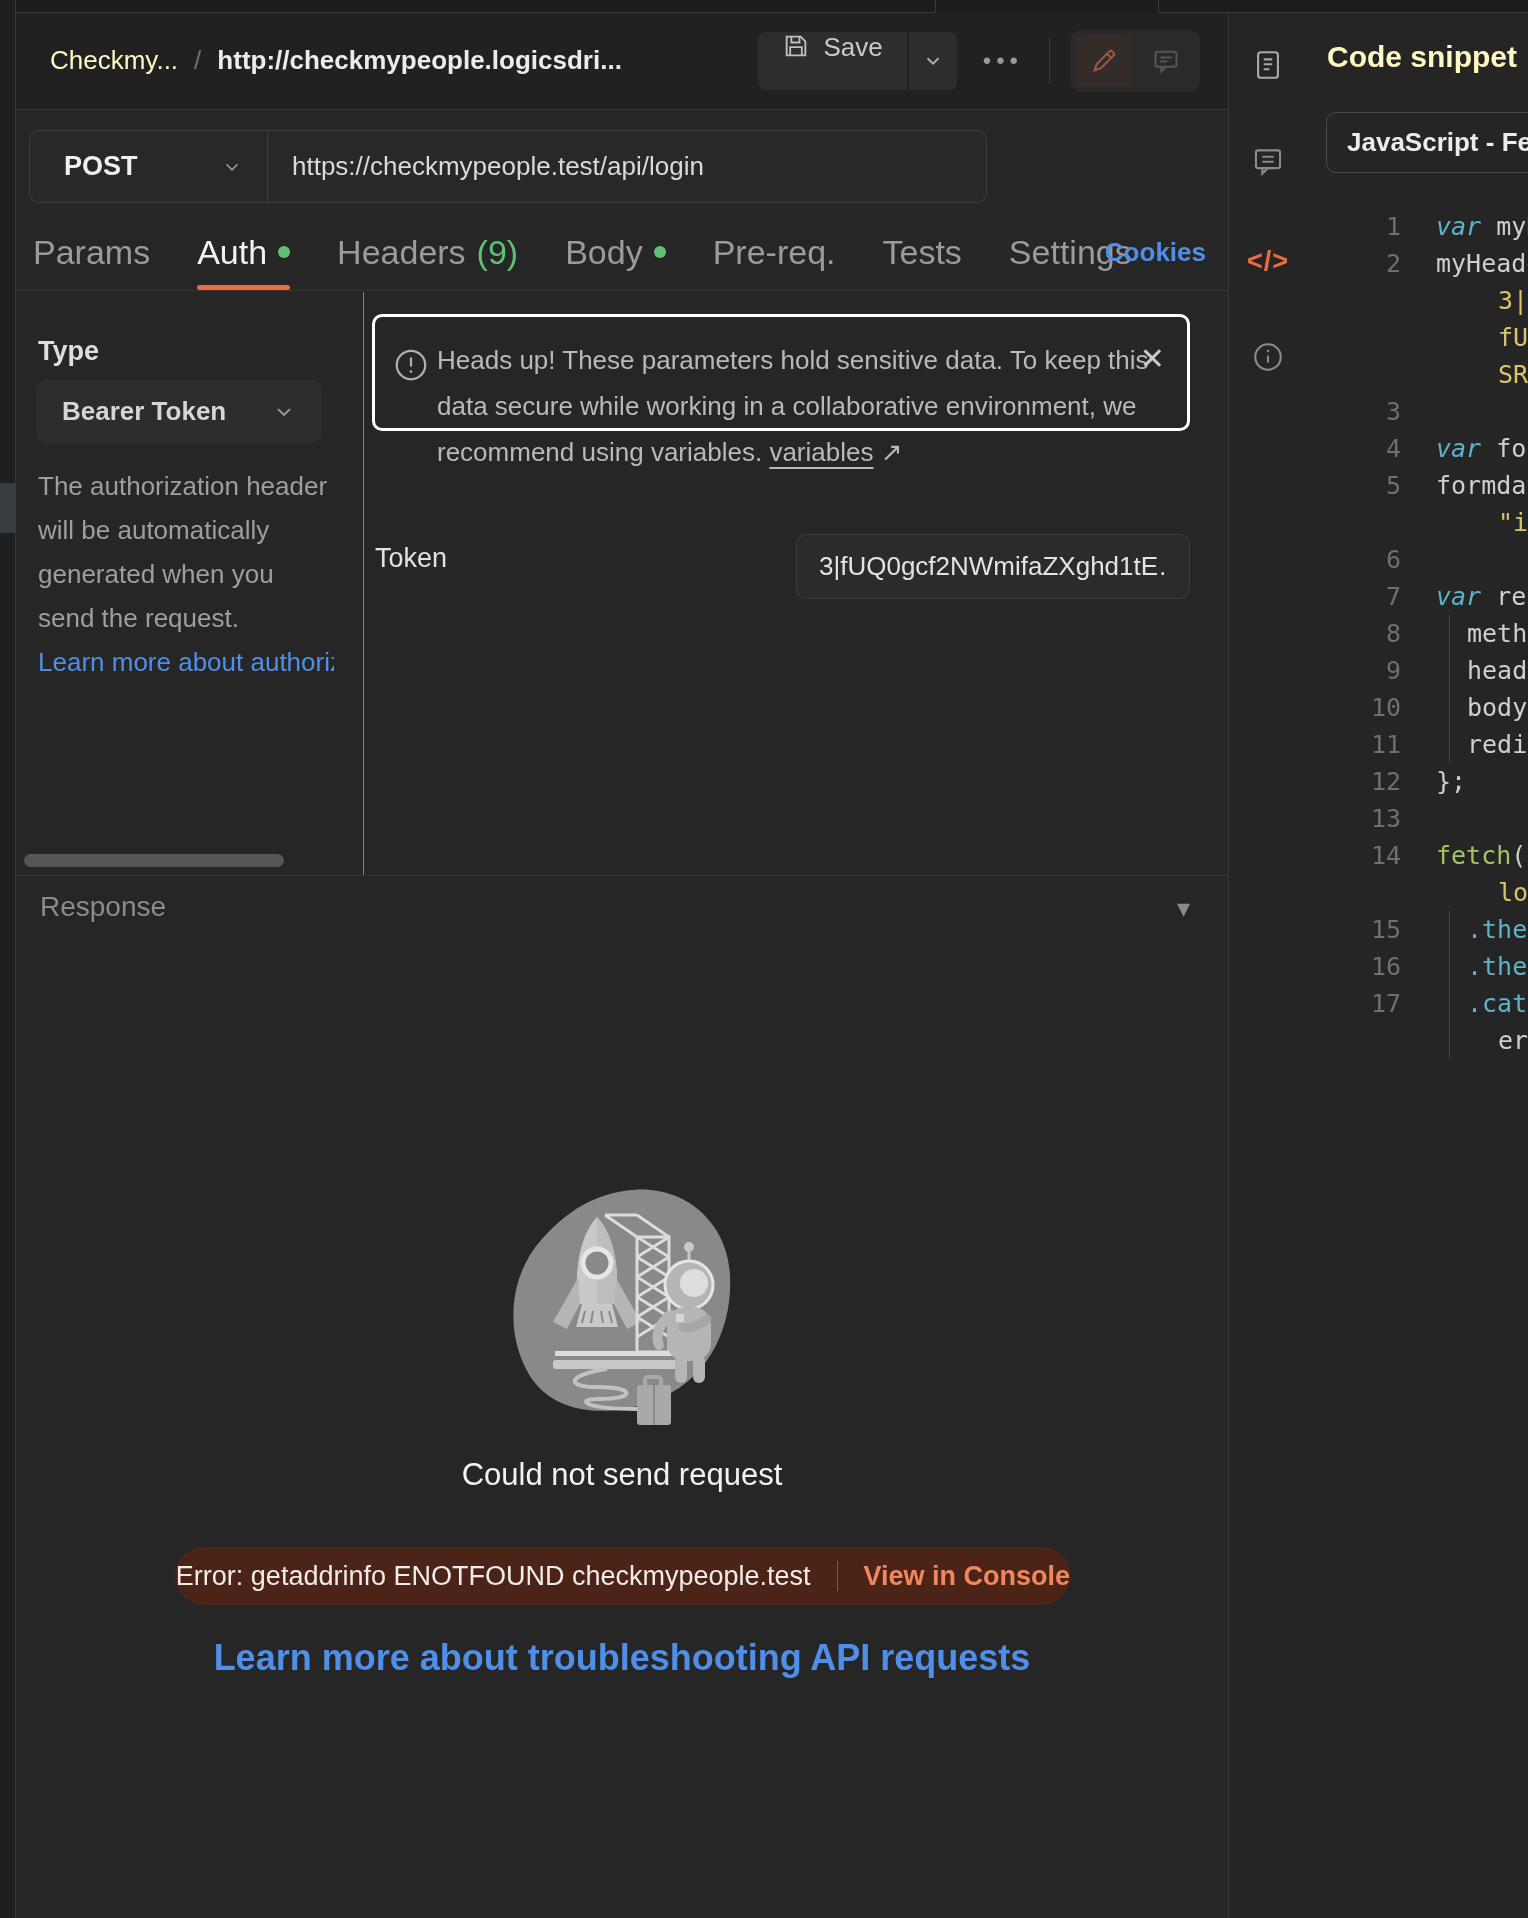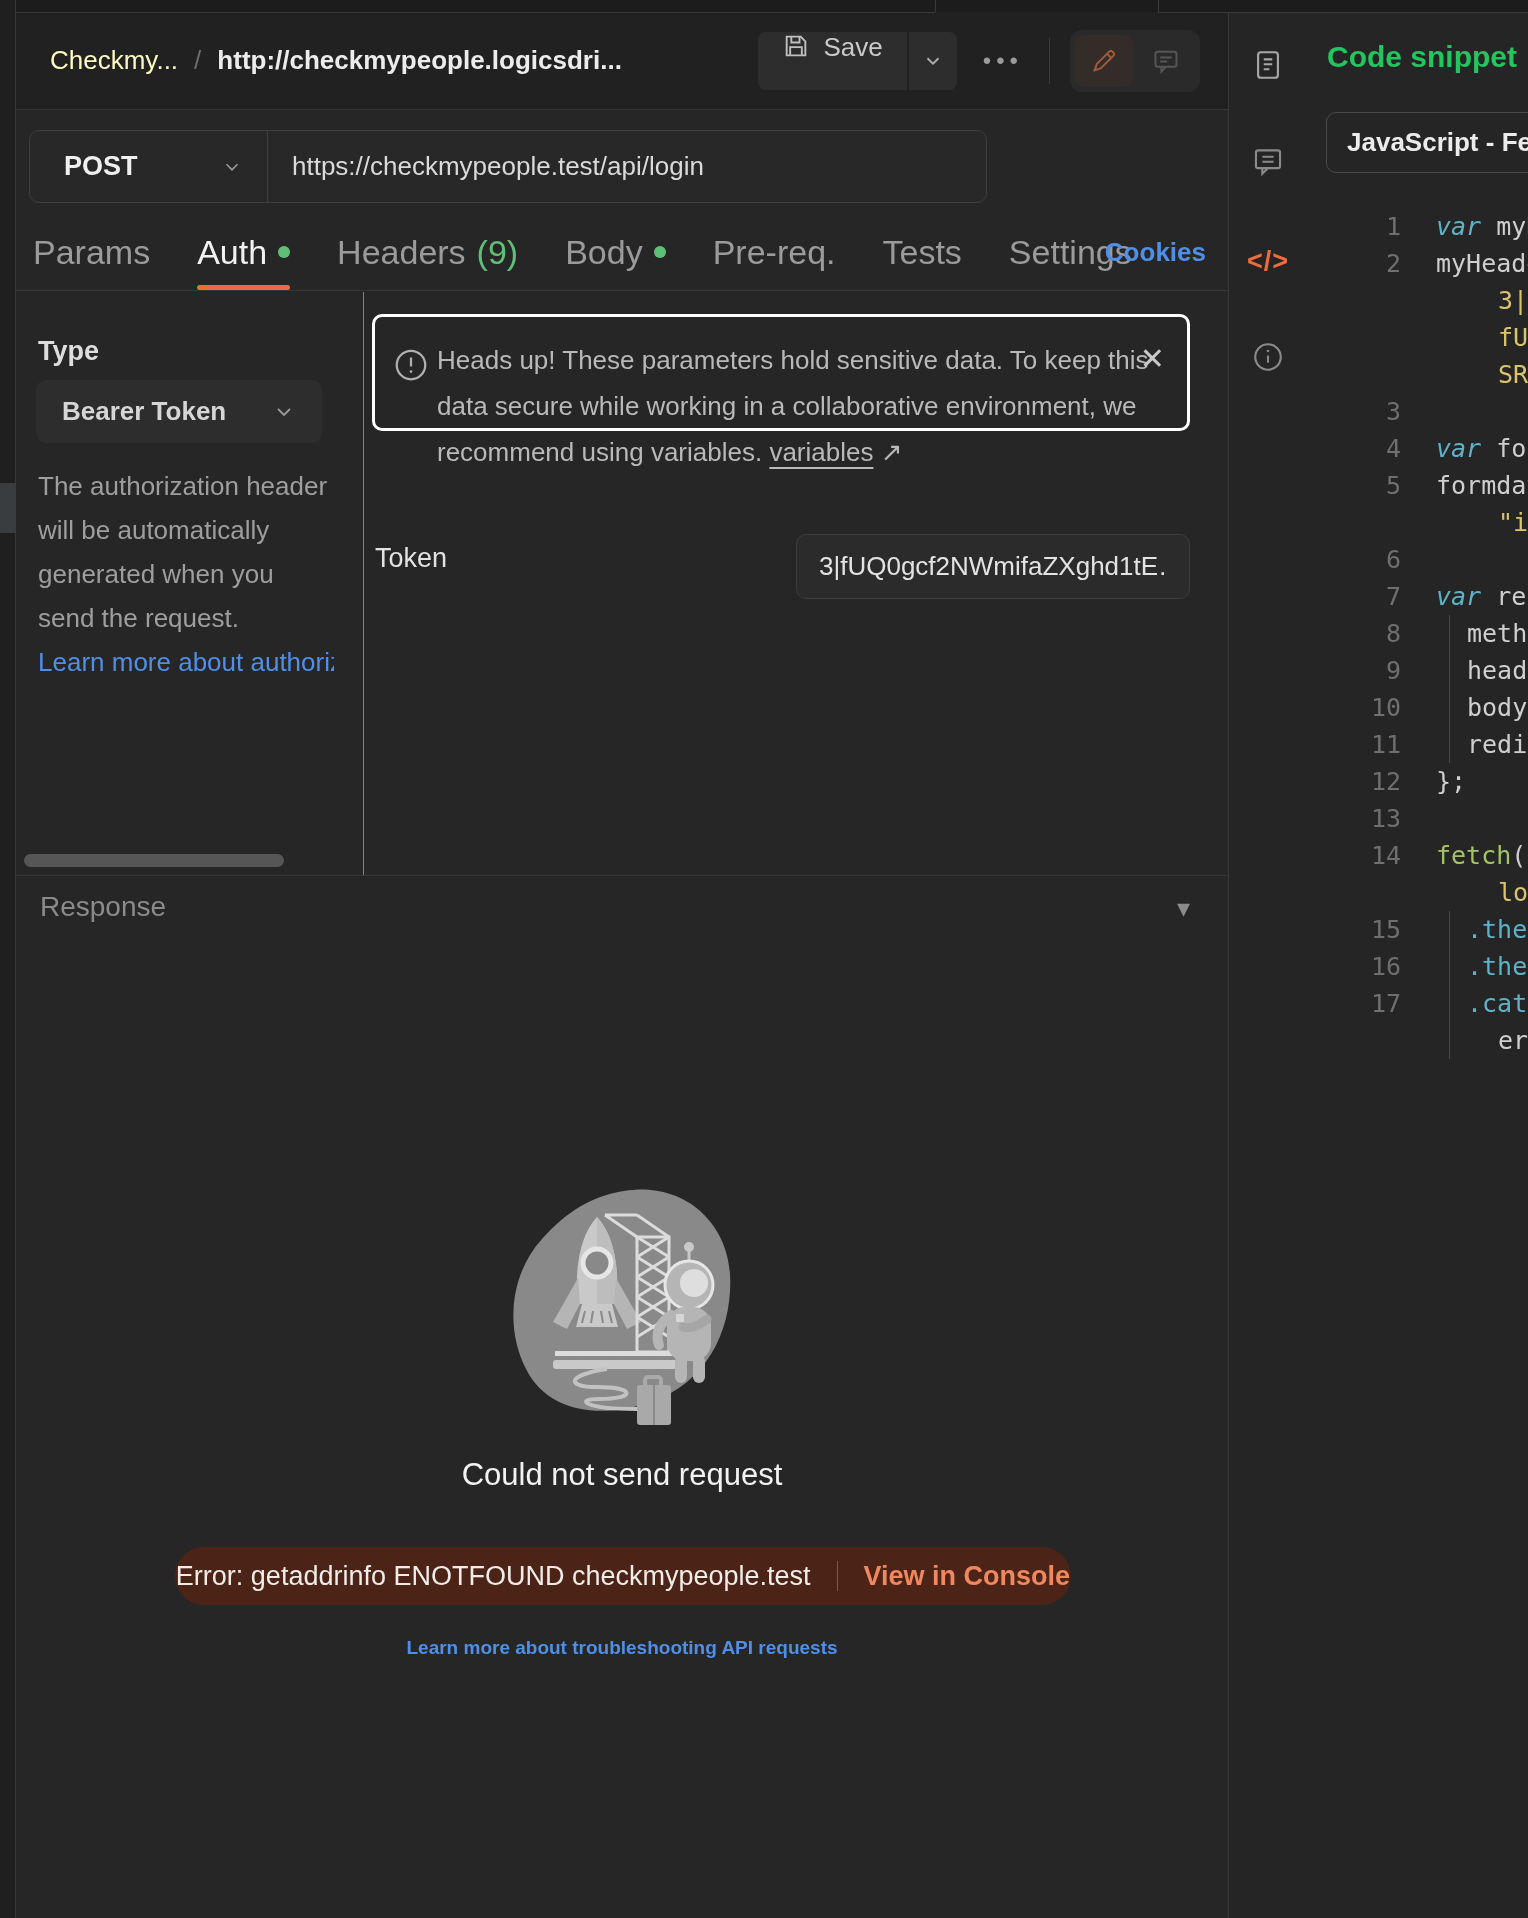--- a/index.html
+++ b/index.html
@@ -86,30 +86,30 @@
   .response{ position:absolute; left:0; top:865px; right:0; bottom:0; }
   .resp-title{ position:absolute; left:24px; top:14px; font-size:28px; color:#8b8b8b; }
   .resp-collapse{ position:absolute; right:38px; top:16px; color:#8b8b8b; font-size:26px; cursor:pointer;}
   .illustration{ position:absolute; left:481px; top:300px; }
   .empty-title{ position:absolute; left:0; right:0; top:580px; text-align:center; font-size:31px; color:#f2f2f2; }
   .error-pill{ position:absolute; left:159px; top:670px; width:896px; height:58px; background:#4b2417;
                border-radius:29px; display:flex; align-items:center; justify-content:center; }
   .error-text{ font-size:27px; color:#f1ece7; }
   .error-div{ width:1px; height:30px; background:#8a5540; margin:0 26px; }
   .error-action{ font-size:27px; font-weight:700; color:#ef8760; background:none; border:none; cursor:pointer; font-family:inherit;}
-  .help-link{ position:absolute; left:0; right:0; top:760px; text-align:center; font-size:19px; font-weight:700;
+  .help-link{ position:absolute; left:0; right:0; top:760px; text-align:center; font-size:36px; font-weight:700;
               color:#4f8fe8; cursor:pointer;}
 
   
   .side-panel{ position:absolute; left:1228px; top:0; width:300px; bottom:0; background:#252525; border-left:1px solid #383838; }
   .rail-btn{ position:absolute; left:14px; width:50px; height:50px; background:none; border:none; cursor:pointer;
              display:flex; align-items:center; justify-content:center;}
   .rb-doc{ top:40px; } .rb-comment{ top:136px; } .rb-code{ top:236px; } .rb-info{ top:332px; }
   .code-glyph{ color:#ee6b3d; font-size:27px; font-weight:700; letter-spacing:1px; white-space:nowrap;}
-  .panel-title{ position:absolute; left:98px; top:40px; font-size:30px; font-weight:700; color:#22c55e; white-space:nowrap;}
+  .panel-title{ position:absolute; left:98px; top:40px; font-size:30px; font-weight:700; color:#fef9c3; white-space:nowrap;}
   .lang-select{ position:absolute; left:97px; top:112px; width:250px; height:61px; border:1px solid #4a4a4a;
                 border-radius:10px; display:flex; align-items:center; padding:0 20px; font-size:26px; font-weight:700;
                 color:#ececec; white-space:nowrap; overflow:hidden; cursor:pointer;}
   .code{ position:absolute; left:0; top:208px; right:0; font-family:"DejaVu Sans Mono",monospace;
          font-size:25px; line-height:37px; }
   .cline{ display:flex; height:37px; }
   .lnum{ width:172px; flex:none; text-align:right; color:#6f6f6f; }
   .lcode{ flex:1; min-width:0; margin-left:35px; position:relative; white-space:pre; overflow:hidden; }
   .lcode.guide::before{ content:""; position:absolute; left:13px; top:0; bottom:0; border-left:1px solid #474747; }
   .ind1{ padding-left:31px; } .ind2{ padding-left:62px; }

